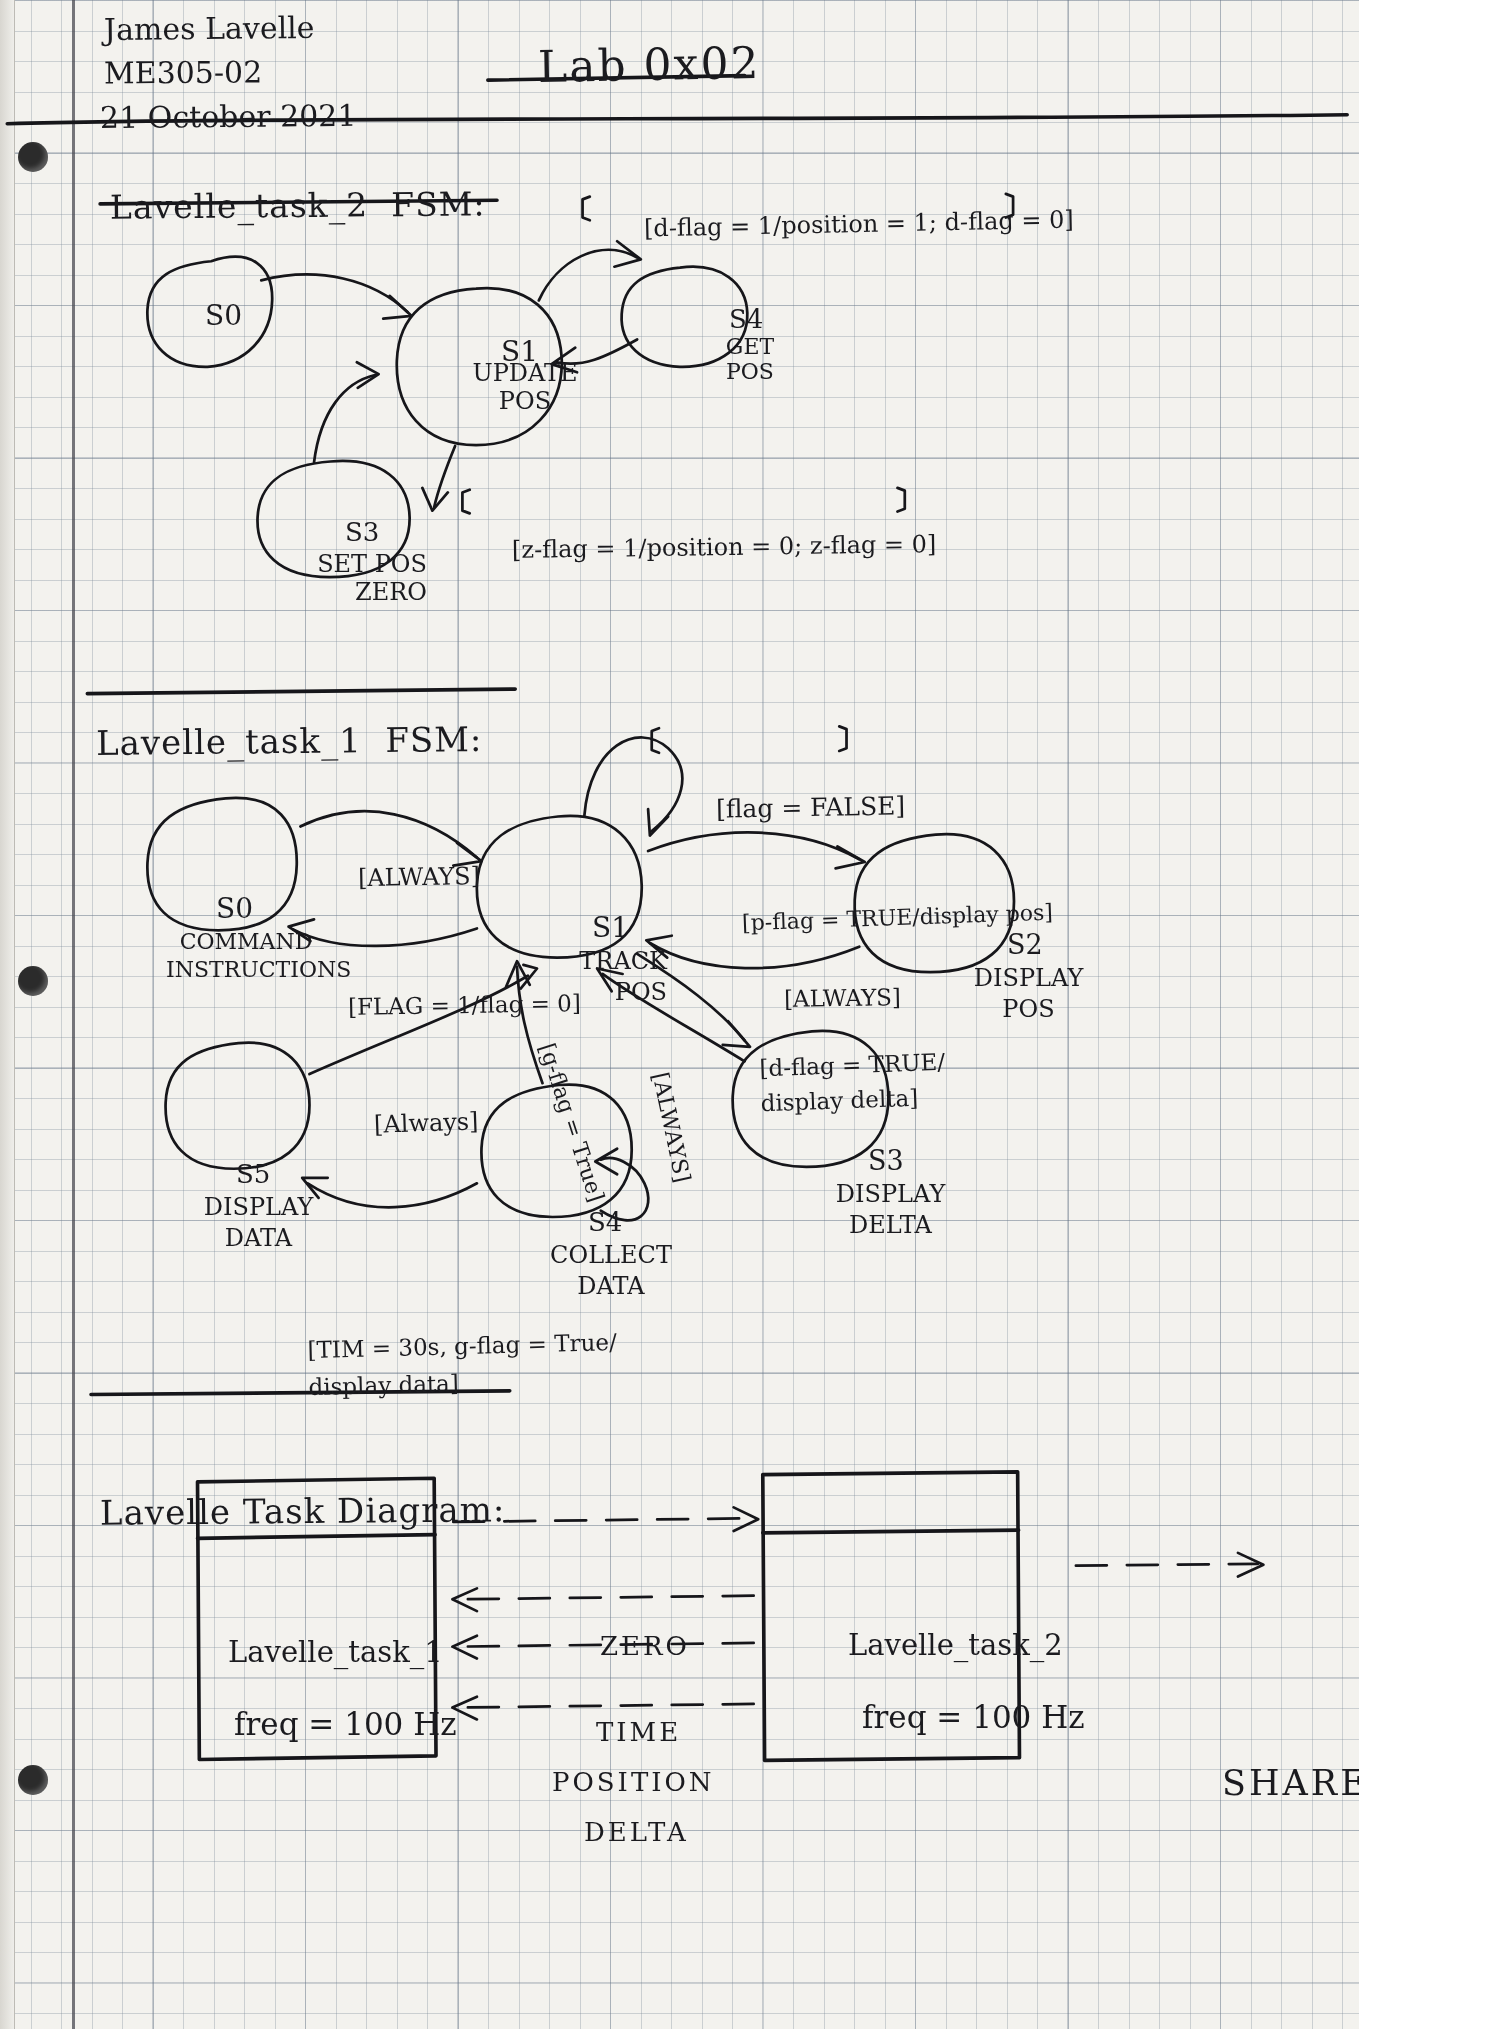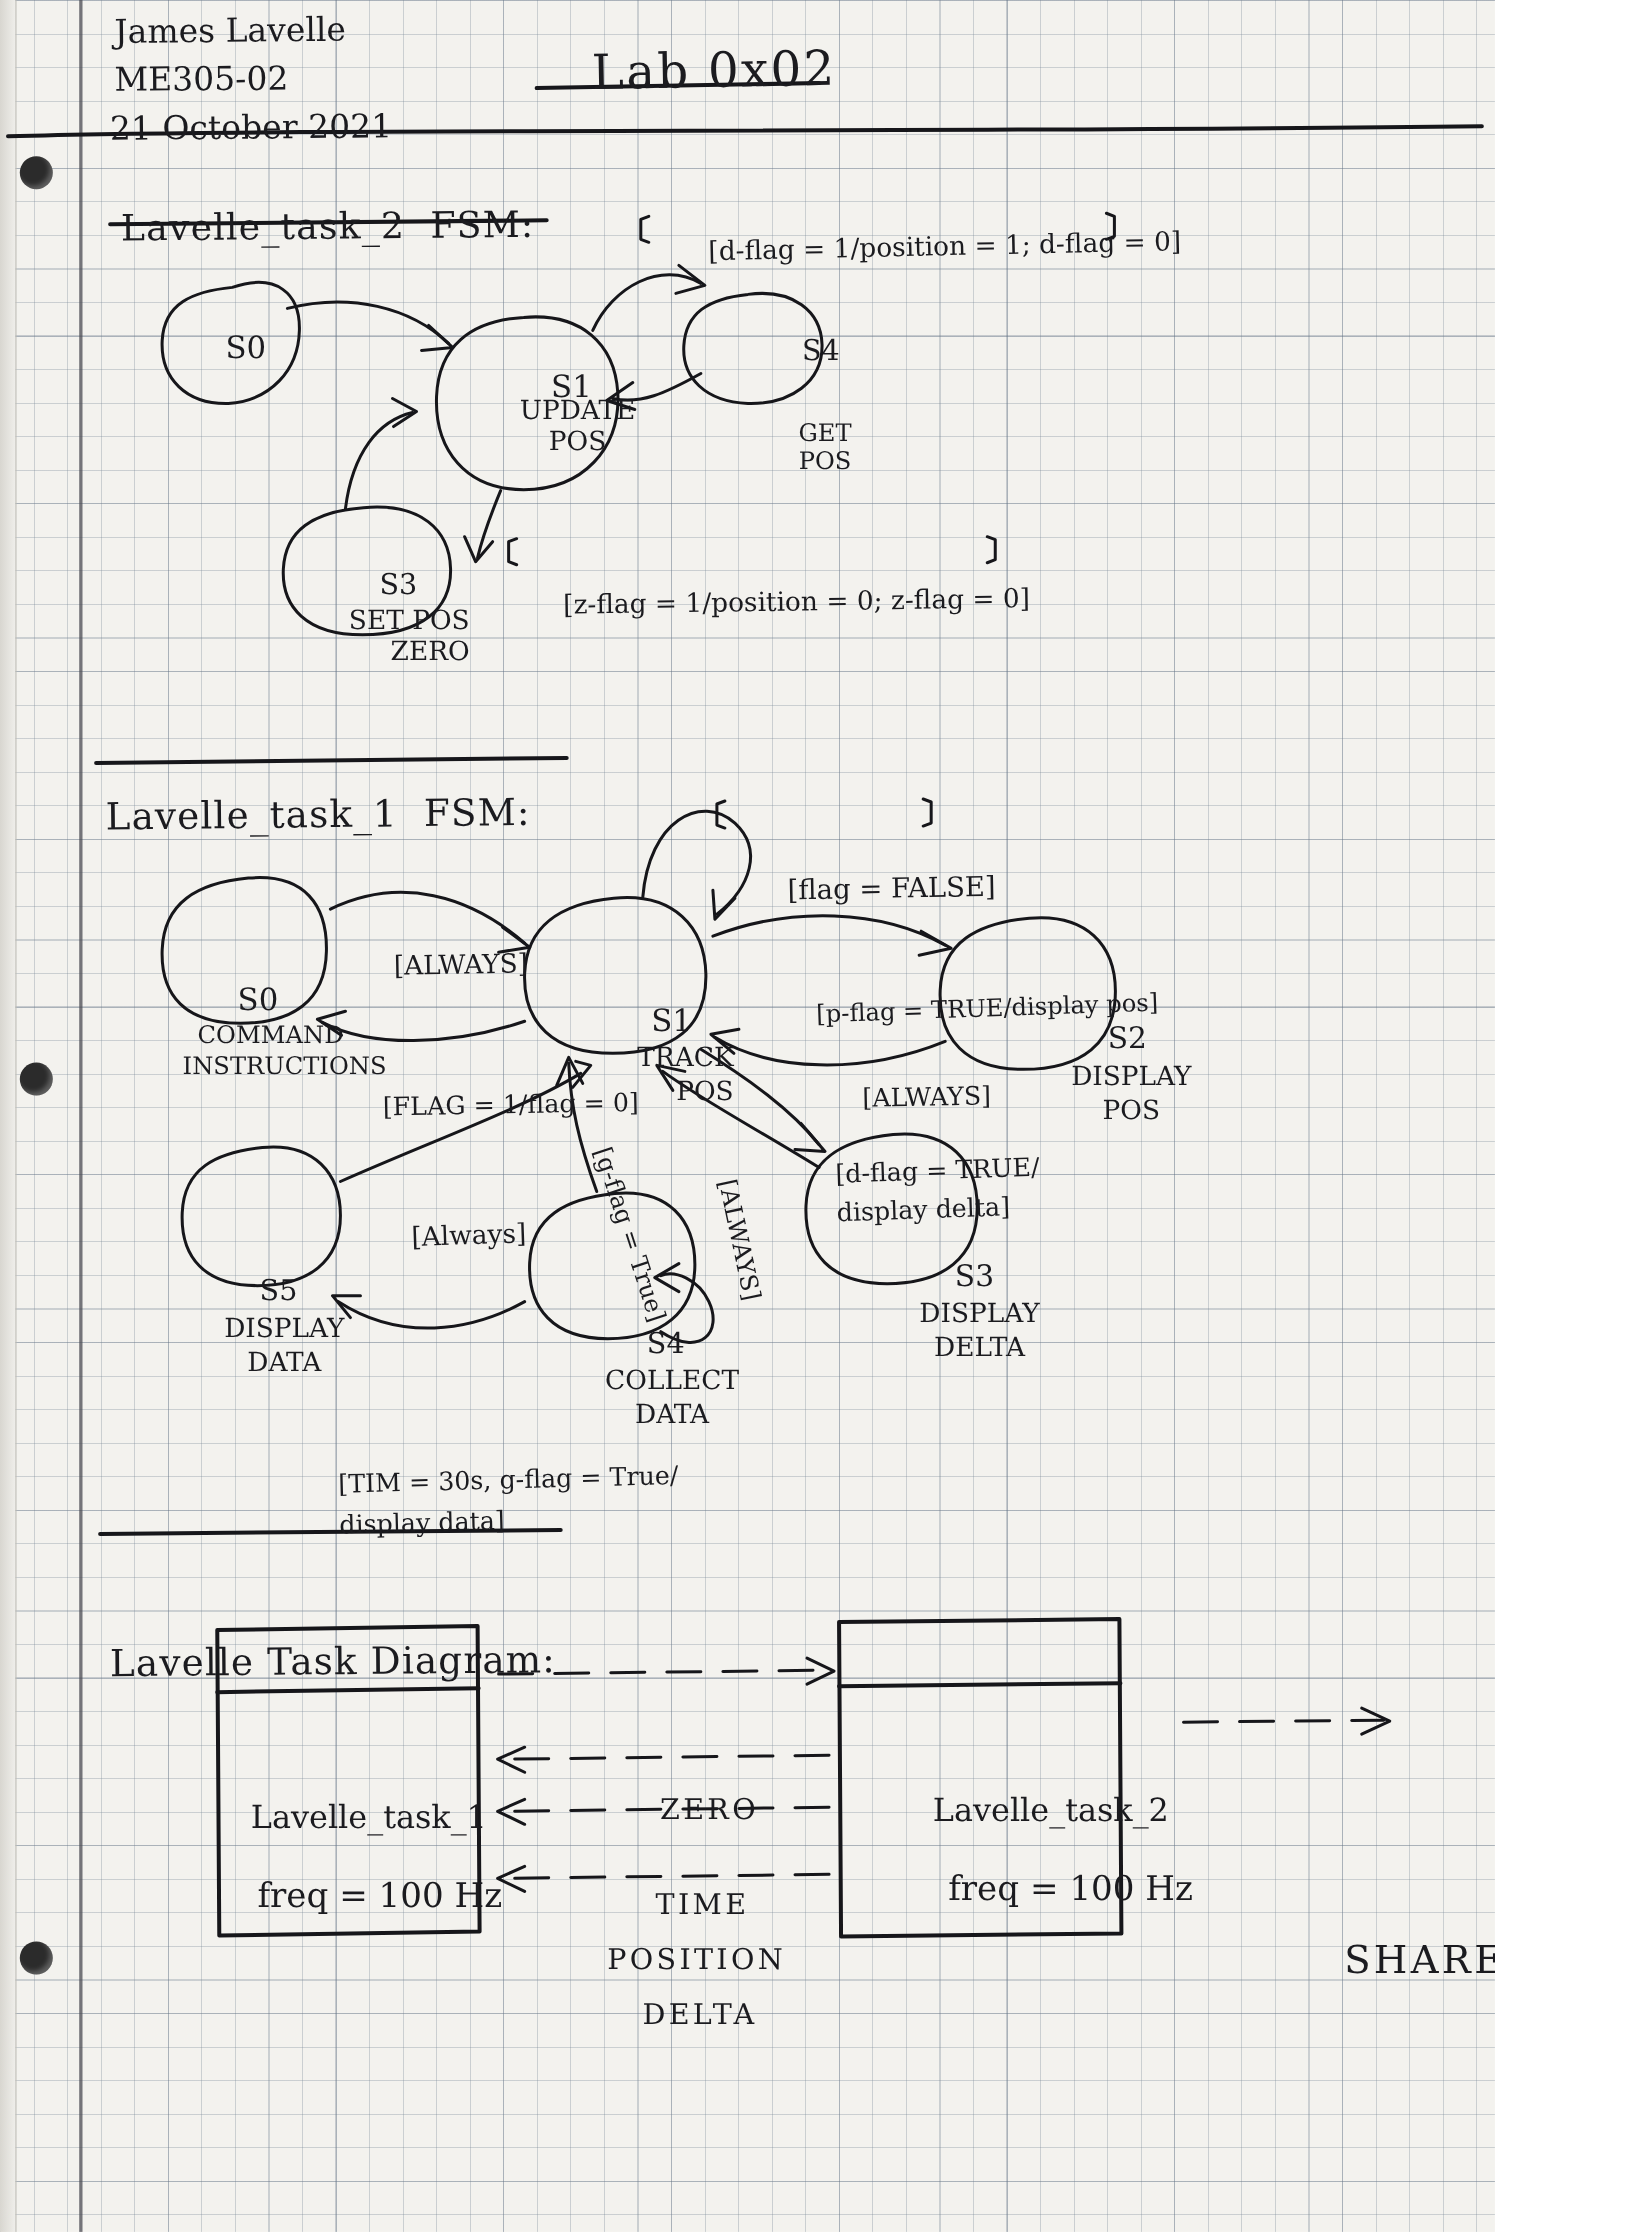--- a/index.html
+++ b/index.html
@@ -203,21 +203,21 @@
   <div class="hw" style="left:96px; top:722px; font-size:34px; letter-spacing:1px; transform:rotate(-0.6deg);">Lavelle_task_1  FSM:</div>
   <div class="hw" style="left:100px; top:1492px; font-size:34px; letter-spacing:1px; transform:rotate(-0.5deg);">Lavelle Task Diagram:</div>
 
   <div class="hw" style="left:205px; top:300px; font-size:28px;">S0</div>
 
   <div class="hw" style="left:501px; top:336px; font-size:28px;">S1</div>
   <div class="hw" style="left:470px; top:360px; font-size:24px; text-align:center; width:110px;">UPDATE
 POS</div>
 
   <div class="hw" style="left:729px; top:305px; font-size:26px;">S4</div>
-  <div class="hw" style="left:700px; top:334px; font-size:22px; text-align:center; width:100px;margin-top:48px;">GET
+  <div class="hw" style="left:700px; top:334px; font-size:22px; text-align:center; width:100px;">GET
 POS</div>
 
   <div class="hw" style="left:345px; top:518px; font-size:26px;">S3</div>
   <div class="hw" style="left:302px; top:551px; font-size:24px; text-align:right; width:125px;">SET POS
 ZERO</div>
 
   <div class="hw" style="left:644px; top:211px; font-size:24px; transform:rotate(-1.2deg);">[d-flag = 1/position = 1; d-flag = 0]</div>
   <div class="hw" style="left:512px; top:534px; font-size:24px; transform:rotate(-0.8deg);">[z-flag = 1/position = 0; z-flag = 0]</div>
 
   <div class="hw" style="left:216px; top:893px; font-size:28px;">S0</div>

